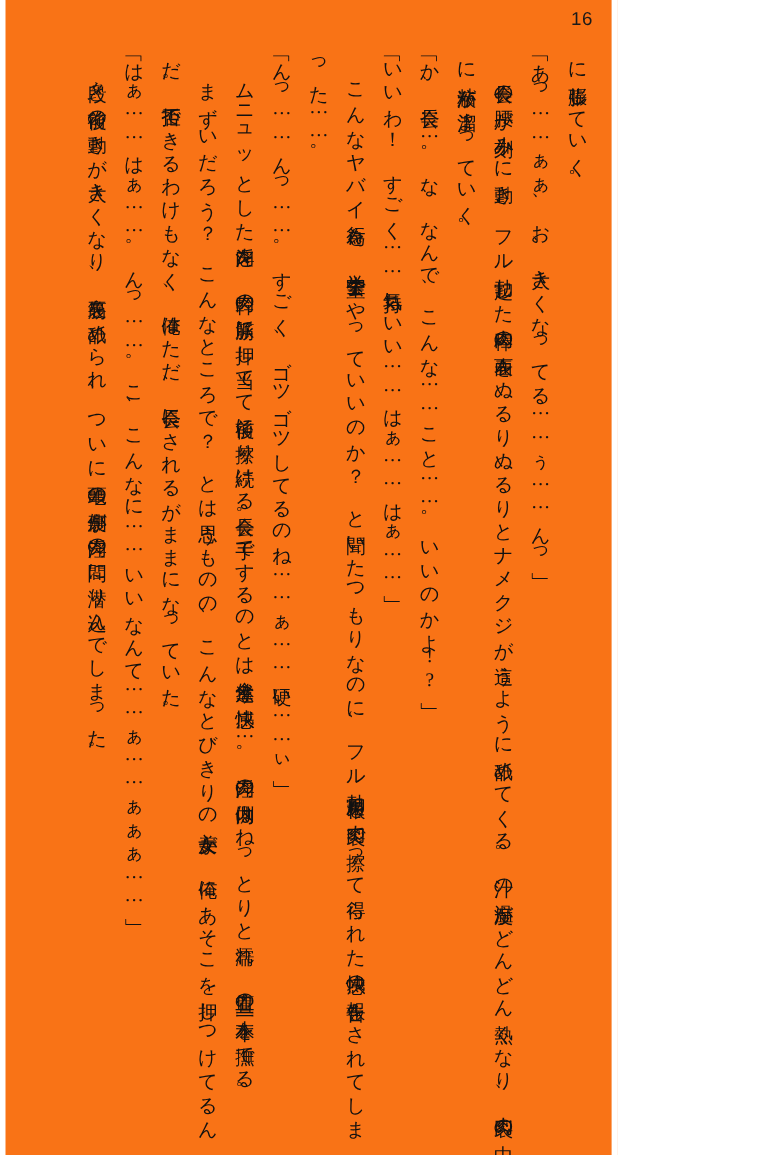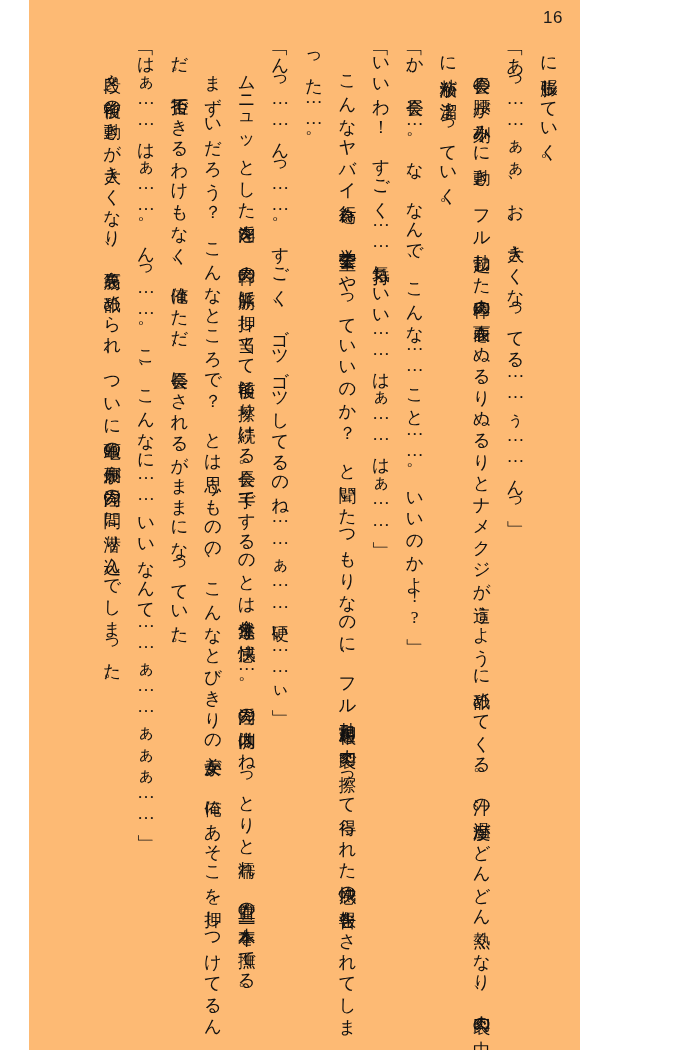--- a/index.html
+++ b/index.html
@@ -12,22 +12,21 @@
     background: #ffffff;
     font-family: "Liberation Serif", "DejaVu Serif", serif;
     color: #111111;
     overflow: hidden;
   }
   #page {
     position: relative;
     width: 561px;
     height: 1050px;
     box-sizing: border-box;
-    background: #fdba74;
-    margin-left: 24px;
+    background: #f97316;
   }
   #page-number {
     position: absolute;
     top: 8px;
     right: 22px;
     font-size: 17px;
     font-family: "Liberation Sans", "DejaVu Sans", sans-serif;
     color: #1a1a1a;
     letter-spacing: 0.5px;
   }

